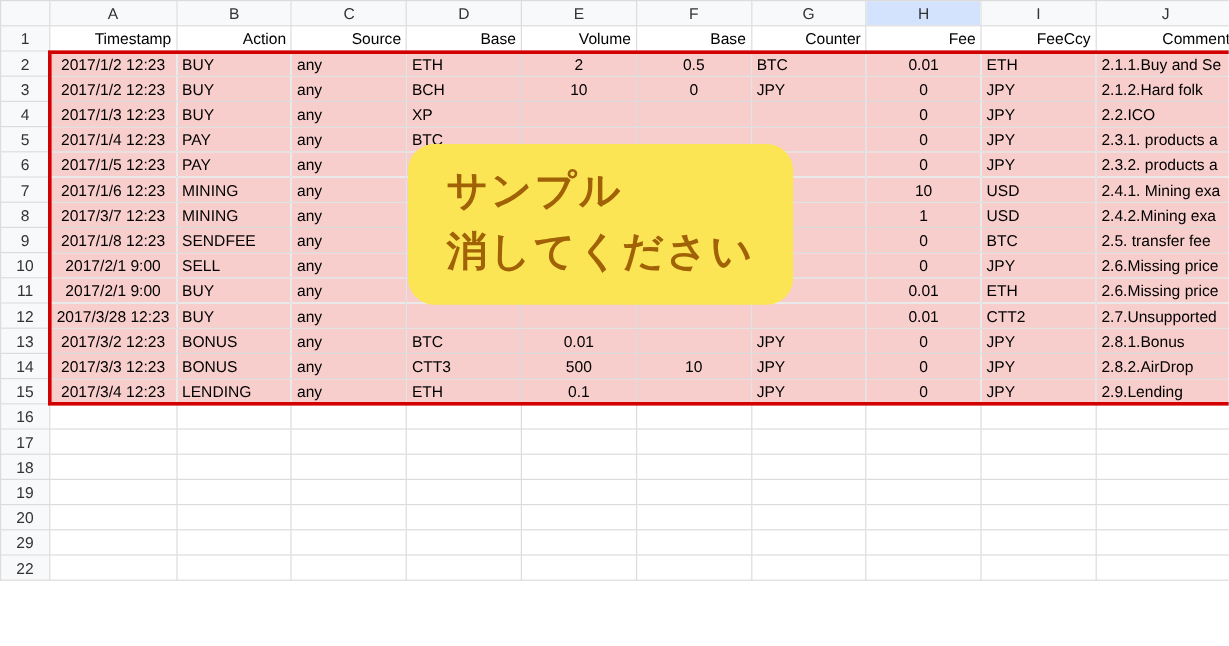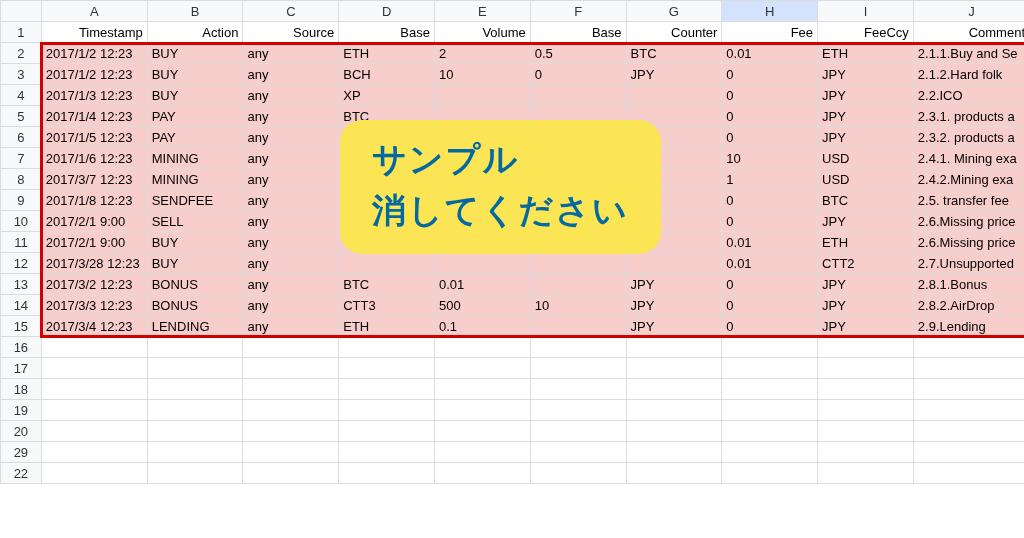--- a/index.html
+++ b/index.html
@@ -13,26 +13,26 @@
   td.rowhdr { background: #f8f9fa; text-align: center; color: #333; width: 40px; }
   
   td.corner { background: #f8f9fa; width: 40px; }
   
   .colhdr td.sel { background: #d3e3fd; }
   
   tr.datahdr td.cell { background: #fff; text-align: right; }
   
   tr.sample td.cell { background: #f8cecc; }
   
-  td.right { text-align: left; margin-left: 12px; }
+  td.right { text-align: center; margin-left: 12px; }
   td.left  { text-align: left; }
   
   .redbox { position: absolute; border: 3px solid #d20000; pointer-events: none; }
   
-  .overlay { position: absolute; background: #fbe555; border-radius: 22px; padding: 14px 32px 18px 32px; font-weight: 700; color: #0369a1; line-height: 1.5; pointer-events: none; }
+  .overlay { position: absolute; background: #fbe555; border-radius: 22px; padding: 14px 32px 18px 32px; font-weight: 700; color: #a16207; line-height: 1.5; pointer-events: none; }
   .overlay div { white-space: nowrap; }
   .ov1 { font-size: 34px; letter-spacing: 2px; }
   .ov2 { font-size: 34px; letter-spacing: 2px; font-family: Liberation Serif, serif; }
   
   col.cr { width: 40px; }
   col.cA { width: 104px; }
   col.cB { width: 94px; }
   col.cC { width: 94px; }
   col.cD { width: 94px; }
   col.cE { width: 94px; }

